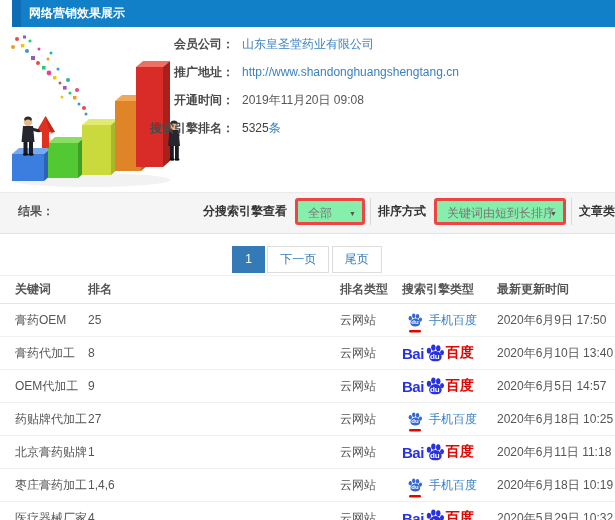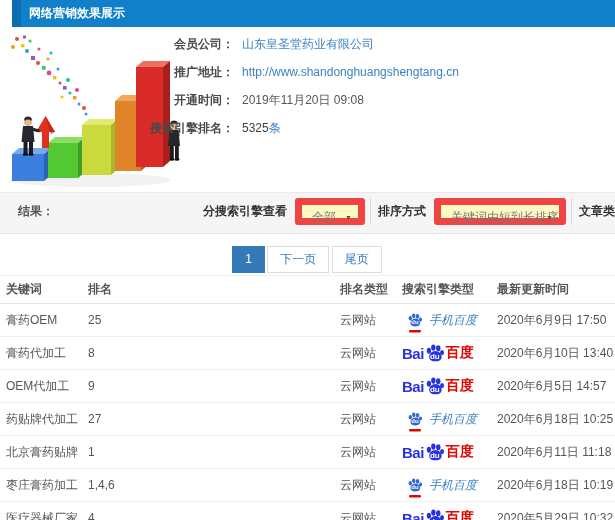--- a/index.html
+++ b/index.html
@@ -24,49 +24,49 @@
   .link { color:#3a82c4; text-decoration:none; cursor:pointer; }
   .count-orange { color:#404040; }
   .count-suffix { color:#3a82c4; }
 
   
   .filterbar { position:absolute; top:192px; left:0; width:615px; height:42px;
     background:#f5f5f5; border-top:1px solid #eaeaea; border-bottom:1px solid #e2e2e2; }
   .result-label { position:absolute; left:18px; top:0; line-height:37px; font-weight:bold; color:#555; }
   .filter-controls { position:absolute; left:198px; top:5px; height:27px; display:flex; align-items:center; white-space:nowrap; }
   .filter-label { font-weight:bold; color:#333; margin:0 5px; }
-  .select { position:relative; height:27px; line-height:25px; background:#fef9c3; border:7px solid #ef4444;
+  .select { position:relative; height:27px; line-height:25px; background:#86efac; border:3px solid #ef4444;
     border-radius:3px; color:#777; padding:0 20px 0 10px; margin:0 3px; cursor:pointer; }
   .select .caret { position:absolute; right:6px; top:0; line-height:25px; font-size:7px; color:#555; }
   .vdivider { width:1px; height:27px; background:#d9d9d9; margin:0 2px; }
 
   
   .pagination { position:absolute; top:246px; left:0; width:615px; text-align:center; }
   .page-item { display:inline-block; vertical-align:top; height:27px; line-height:25px; padding:0 12px;
     background:#fff; border:1px solid #ddd; color:#337ab7; cursor:pointer; margin-left:-1px; }
   .page-item.active { background:#337ab7; border-color:#337ab7; color:#fff; }
 
   
   .rank-table { position:absolute; top:275px; left:0; width:615px; border-collapse:collapse; table-layout:fixed; }
   .rank-table col.c1{width:88px;} .rank-table col.c2{width:252px;} .rank-table col.c3{width:62px;}
   .rank-table col.c4{width:95px;} .rank-table col.c5{width:118px;}
   .rank-table th { height:28px; text-align:left; font-weight:bold; color:#555;
     border-top:1px solid #f0f0f0; border-bottom:1px solid #e5e5e5; }
   .rank-table td { height:33px; border-bottom:1px solid #efefef; color:#555; }
-  .rank-table th:first-child, .rank-table td:first-child { padding-left:6px; }
+  .rank-table th:first-child, .rank-table td:first-child { padding-left:15px; }
   .rank-cell { color:#3a82c4; cursor:pointer; }
 
   
   .engine-cell .badge { display:inline-flex; align-items:center; }
   .paw-wrap { position:relative; display:inline-block; line-height:0; }
   .paw-wrap .du { position:absolute; left:50%; transform:translateX(-50%); bottom:2px;
     color:#fff; font-weight:bold; line-height:1; }
   .mobile-badge .paw-wrap { width:16px; height:17px; margin:2px 6px 0 5px; }
   .mobile-badge .du { font-size:6px; bottom:5px; }
-  .mobile-badge .label { color:#3a82c4;font-style:italic; }
+  .mobile-badge .label { color:#3a82c4; }
   .baidu-logo { font-weight:bold; }
   .baidu-logo .bai { color:#2932e1; font-size:15px; letter-spacing:-0.5px; }
   .baidu-logo .paw-wrap { width:20px; height:19px; margin:0 1px; }
   .baidu-logo .du { font-size:8px; bottom:2px; }
   .baidu-logo .bd { color:#e10601; font-size:14px; }
 </style>
 </head>
 <body>
 
 <svg width="0" height="0" style="position:absolute" aria-hidden="true">

